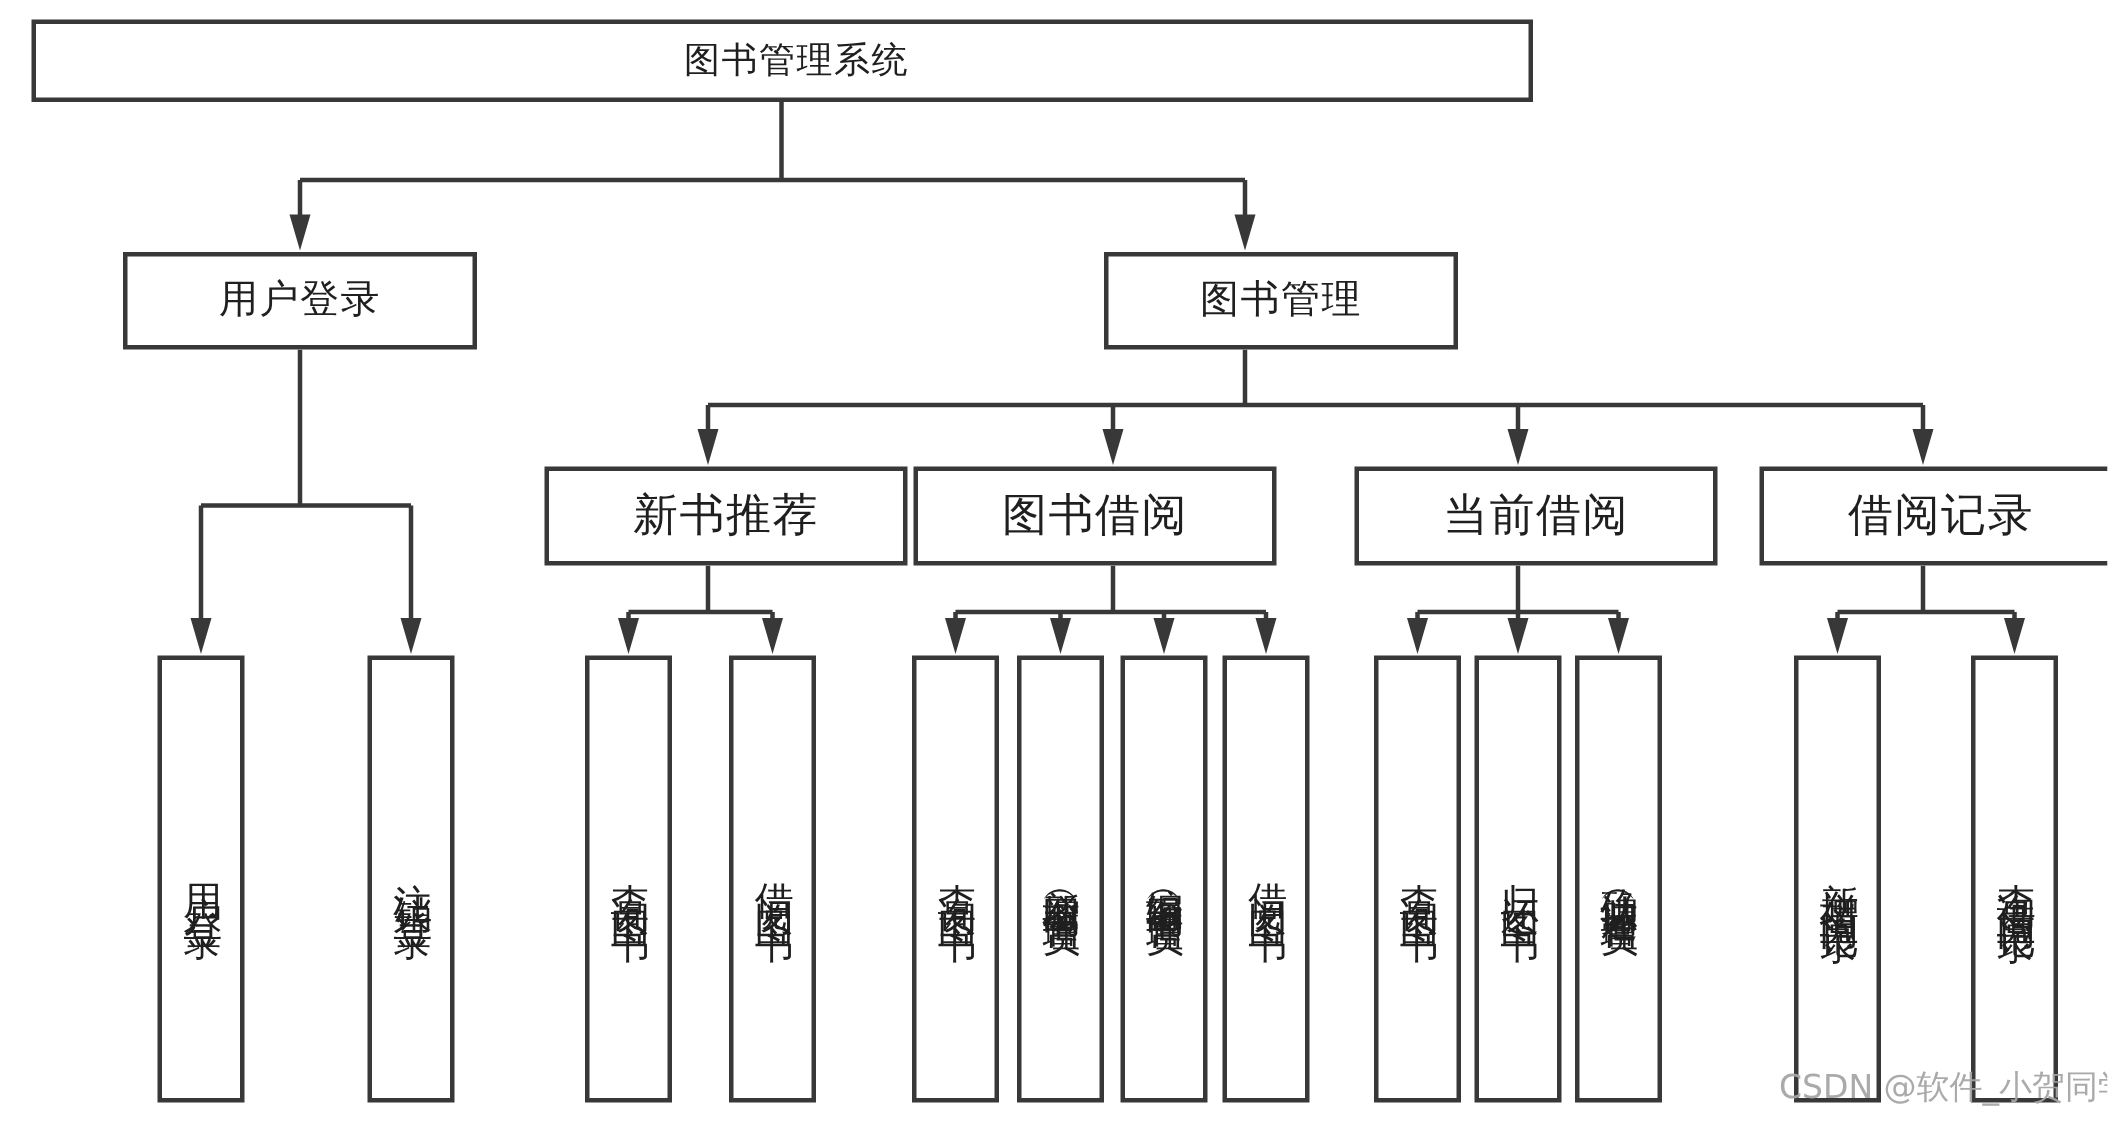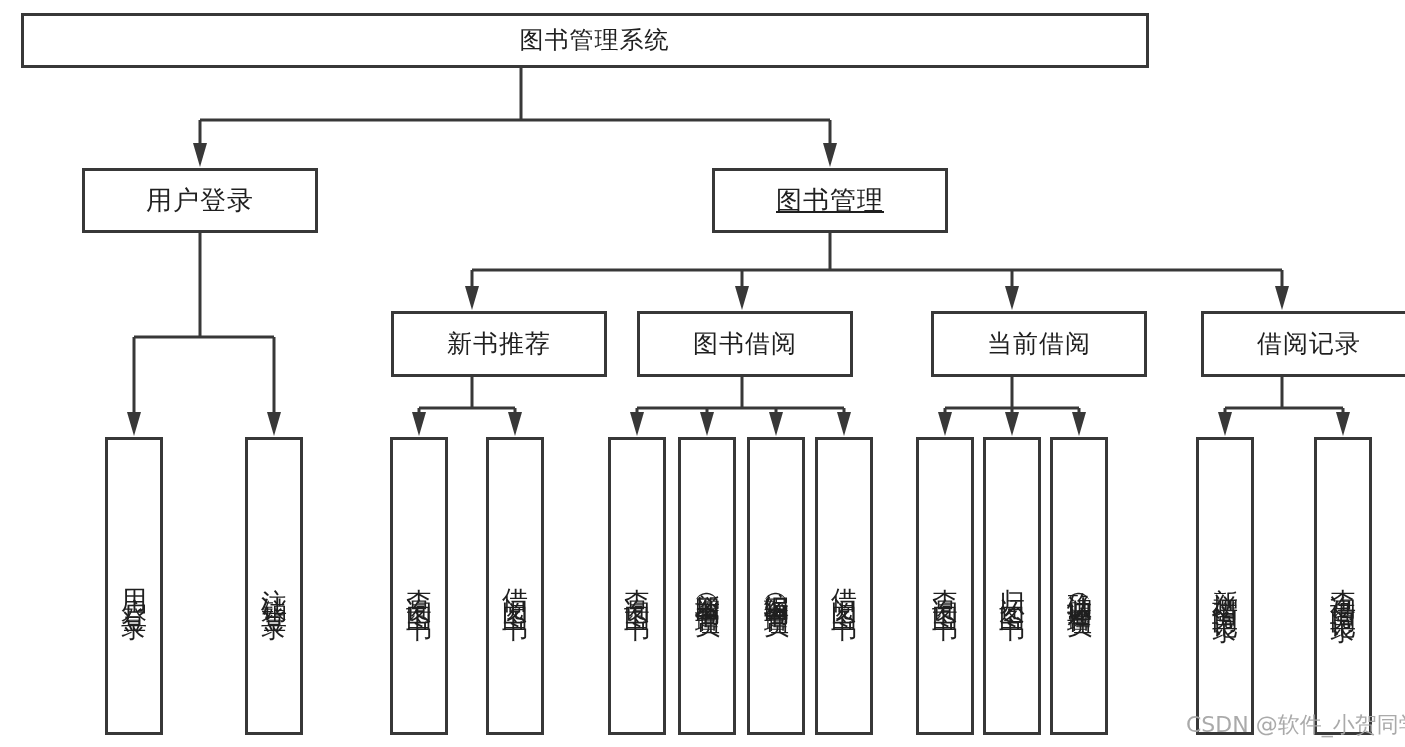--- a/index.html
+++ b/index.html
@@ -24,23 +24,23 @@
     display: flex;
     align-items: center;
     justify-content: center;
     color: #1f1f1f;
     font-size: 25px;
     letter-spacing: 1px;
     text-align: center;
     line-height: 1.2;
     white-space: nowrap;
   }
-  .root  { left: 21px;  top: 13px;  width: 1128px; height: 55px; font-size: 24px; padding-left: 19px; }
+  .root  { left: 21px;  top: 13px;  width: 1001px; height: 55px; font-size: 24px; padding-left: 19px; }
   .lvl2  { top: 168px; width: 236px; height: 65px; font-size: 26px; }
-  .lvl3  { top: 311px; width: 216px; height: 66px; font-size: 25px; margin-left: 28px; }
+  .lvl3  { top: 311px; width: 242px; height: 66px; font-size: 30px; }
   .leaf  {
     top: 437px; width: 58px; height: 298px;
     writing-mode: vertical-rl;
     text-orientation: mixed;
     font-size: 26px;
     letter-spacing: 9px;
     white-space: normal;
   }
   .leaf.mid  { letter-spacing: 6px; }
   .leaf.long { letter-spacing: 3px; font-size: 25px; }
@@ -100,21 +100,21 @@
       <polygon points="1005,412 1019,412 1012,436"></polygon>
       <polygon points="1072,412 1086,412 1079,436"></polygon>
       <polygon points="1218,412 1232,412 1225,436"></polygon>
       <polygon points="1336,412 1350,412 1343,436"></polygon>
     </g>
   </svg>
 
   <div class="node root">图书管理系统</div>
 
   <div class="node lvl2" style="left:82px;">用户登录</div>
-  <div class="node lvl2" style="left:712px;text-decoration:underline;">图书管理</div>
+  <div class="node lvl2" style="left:736px;">图书管理</div>
 
   <div class="node lvl3" style="left:363px;">新书推荐</div>
   <div class="node lvl3" style="left:609px;">图书借阅</div>
   <div class="node lvl3" style="left:903px;">当前借阅</div>
   <div class="node lvl3" style="left:1173px;">借阅记录</div>
 
   <div class="node leaf" style="left:105px;">用户登录</div>
   <div class="node leaf" style="left:245px;">注销登录</div>
 
   <div class="node leaf" style="left:390px;">查询图书</div>

